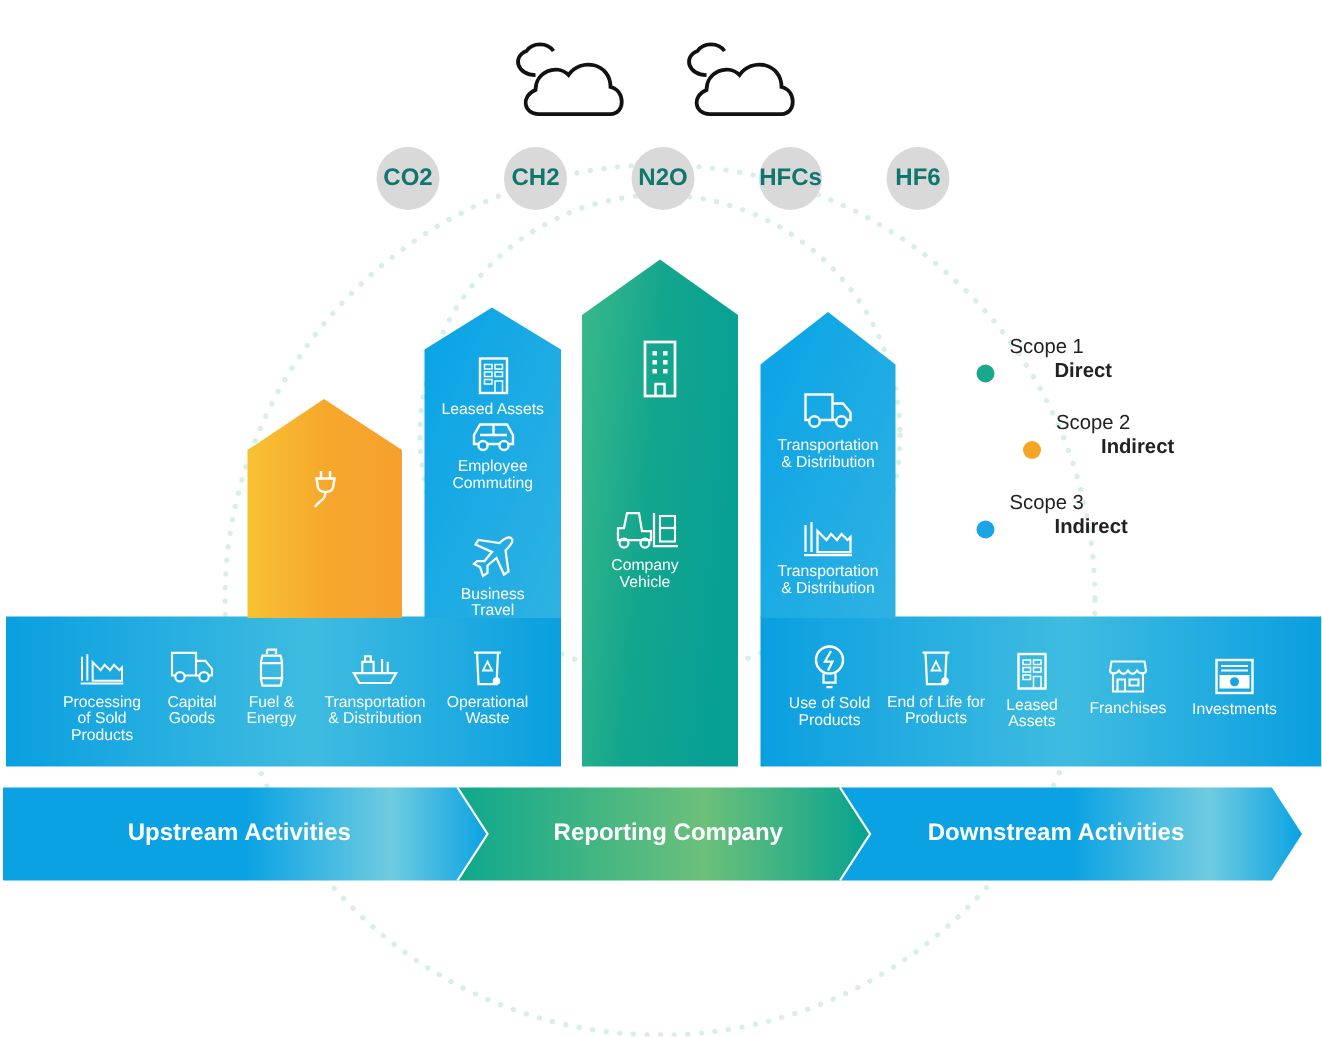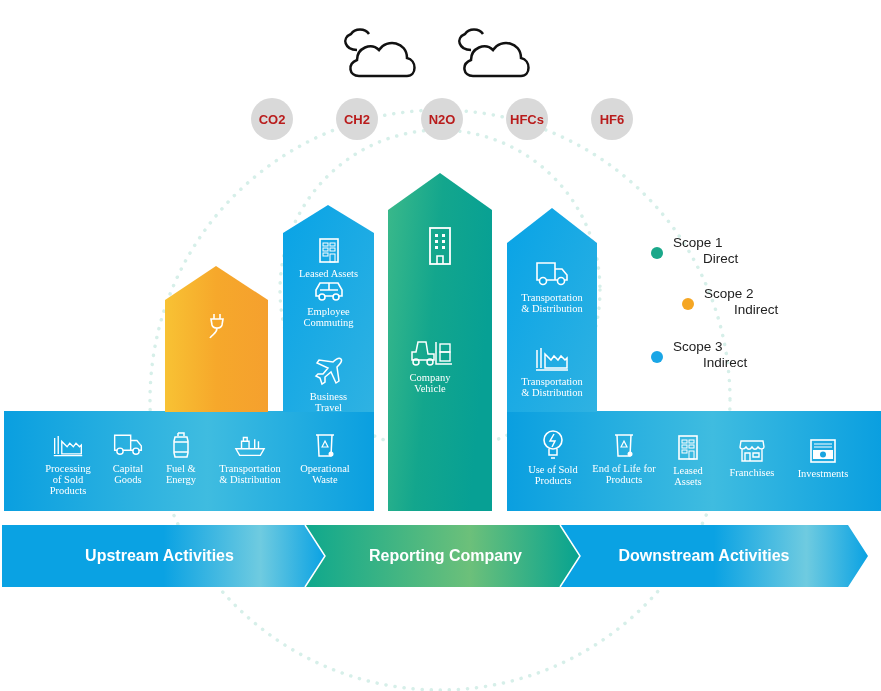--- a/index.html
+++ b/index.html
@@ -1,30 +1,30 @@
 <!DOCTYPE html>
 <html><head>
 <meta charset="utf-8">
 <style>
   html, body { margin: 0; padding: 0; background: #ffffff; }
   body { width: 881px; height: 691px; position: relative; overflow: hidden;
          font-family: "Liberation Sans", sans-serif; }
   svg.bg { position: absolute; left: 0; top: 0; }
   .cloud { position: absolute; }
   .gas { position: absolute; width: 42px; height: 42px; border-radius: 50%;
-         background: #d9d9d9; color: #b91c1c; font-weight: bold; font-size: 13px;
+         background: #d9d9d9; color: #0f766e; font-weight: bold; font-size: 16px;
          display: flex; align-items: center; justify-content: center; }
   .item { position: absolute; display: flex; flex-direction: column; align-items: center;
-          color: #fff; font-size: 10.5px; line-height: 11px; text-align: center; font-weight: 500; font-family: Liberation Serif, serif; }
+          color: #fff; font-size: 10.5px; line-height: 11px; text-align: center; font-weight: 500; }
   .item .ic { margin-bottom: 4px; }
   .item .lbl { white-space: pre-line; }
-  .legend-item { position: absolute; display: flex; align-items: center; margin-top: 12px; }
+  .legend-item { position: absolute; display: flex; align-items: flex-end; }
   .legend-dot { width: 12px; height: 12px; border-radius: 50%; margin-right: 10px; margin-top: 4px; }
   .legend-text { font-size: 13.5px; line-height: 16px; color: #222; }
-  .legend-text b { display: block; font-weight: normal; padding-left: 30px; }
+  .legend-text b { display: block; font-weight: bold; padding-left: 30px; }
   .arrow-lbl { position: absolute; color: #fff; font-weight: bold; font-size: 16px;
                display: flex; align-items: center; justify-content: center; text-align: right; }
 </style>
 </head>
 <body>
 
 <svg class="bg" width="881" height="691" viewBox="0 0 881 691">
   <defs>
     <linearGradient id="gBlue" x1="0" y1="0" x2="1" y2="0">
       <stop offset="0" stop-color="#0a9fe0"></stop>

